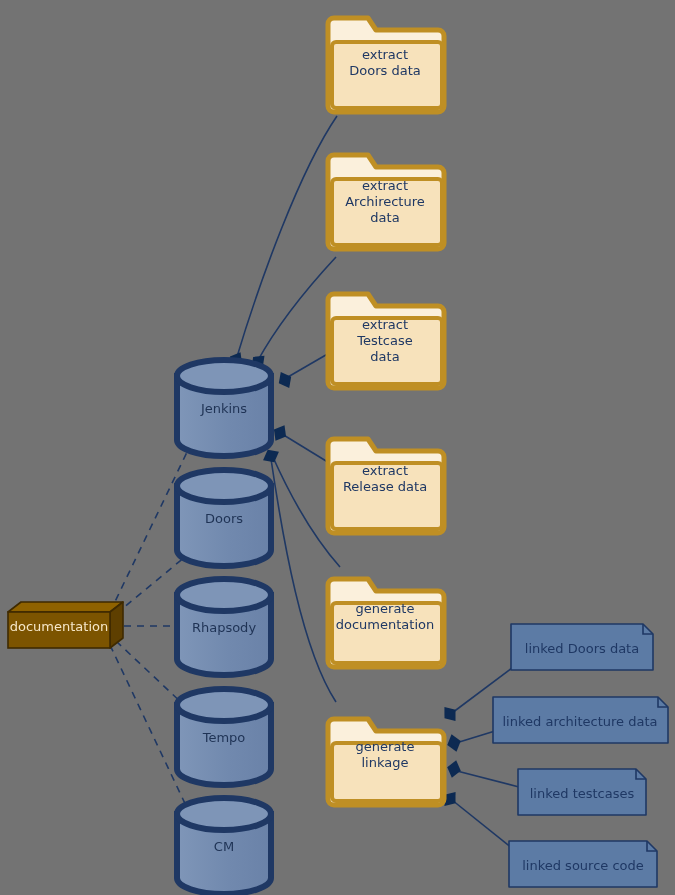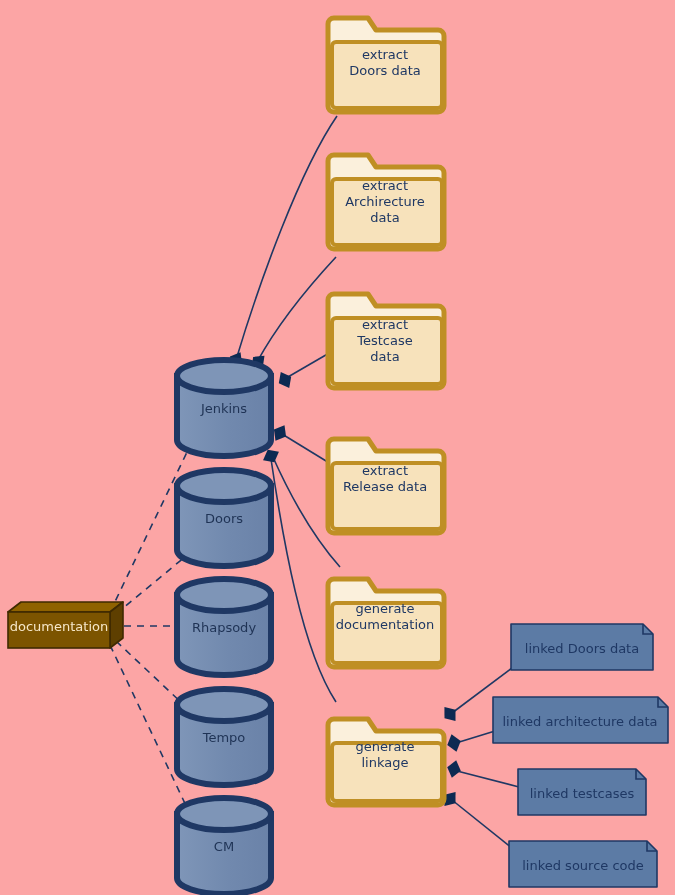--- a/index.html
+++ b/index.html
@@ -1,18 +1,18 @@
 <!DOCTYPE html>
 <html><head>
 <meta charset="utf-8">
 <style>
   html,body{margin:0;padding:0;background:#ffffff;}
   body{width:675px;height:895px;overflow:hidden;
        font-family:"DejaVu Sans","Liberation Sans",sans-serif;}
-  #stage{position:relative;width:675px;height:895px;background:#fca5a5;text-decoration:underline;}
+  #stage{position:relative;width:675px;height:895px;background:#737373;text-decoration:underline;}
   svg{position:absolute;left:0;top:0;}
   text{font-family:"DejaVu Sans","Liberation Sans",sans-serif;}
   .pkg-label{font-size:13px;fill:#1f3864;}
   .db-label{font-size:13px;fill:#1f3355;}
   .note-label{font-size:13px;fill:#1f3864;}
   .node-label{font-size:13px;fill:#f6e7c8;}
 </style>
 </head>
 <body>
 

